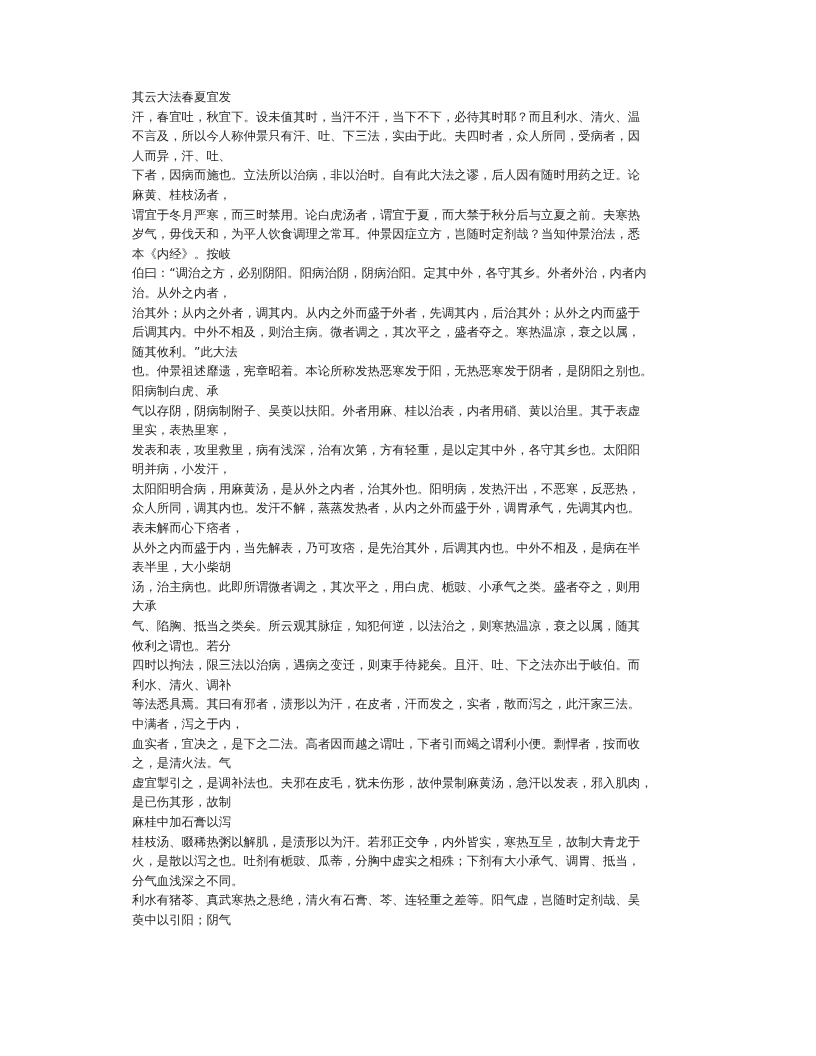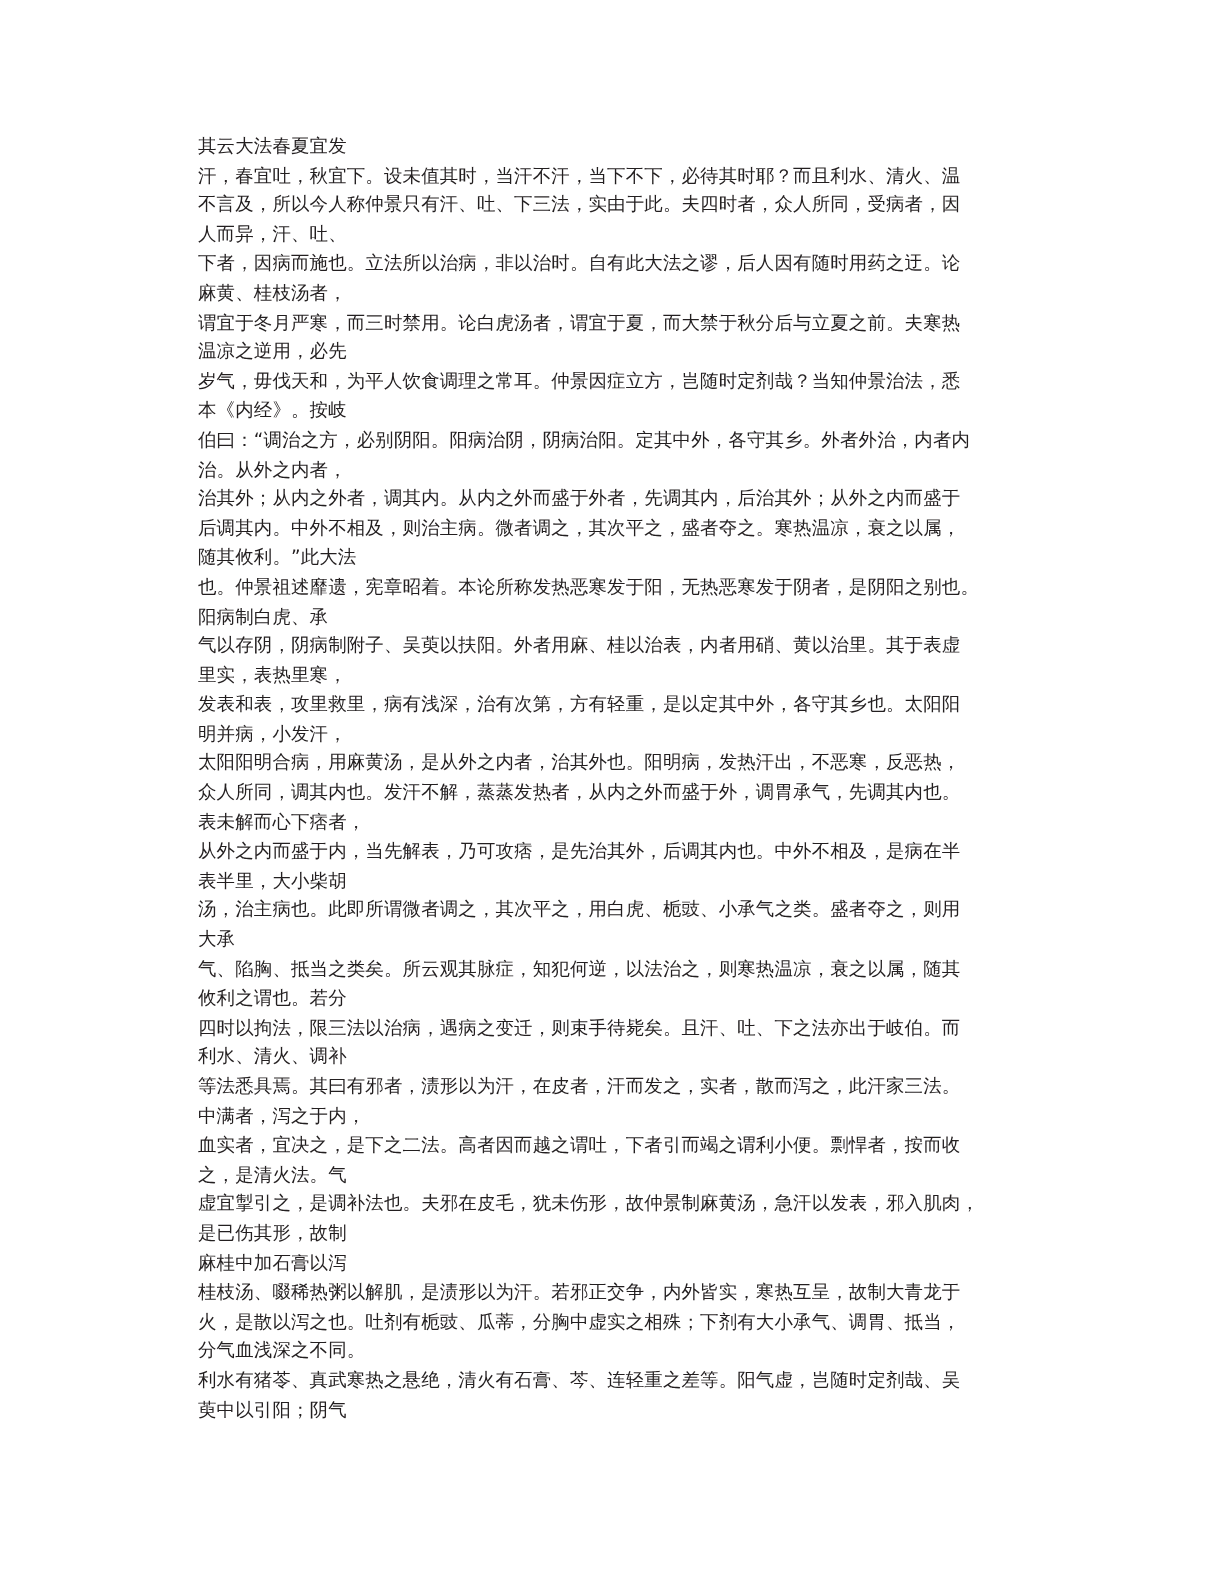--- a/index.html
+++ b/index.html
@@ -41,21 +41,20 @@
 
 <div class="page" style="background: rgb(255, 255, 255);">
   <div class="text-block" id="text-body" style="color: rgb(35, 31, 32);">
       <div class="line">其云大法春夏宜发</div>
       <div class="line">汗，春宜吐，秋宜下。设未值其时，当汗不汗，当下不下，必待其时耶？而且利水、清火、温</div>
       <div class="line">不言及，所以今人称仲景只有汗、吐、下三法，实由于此。夫四时者，众人所同，受病者，因</div>
       <div class="line">人而异，汗、吐、</div>
       <div class="line">下者，因病而施也。立法所以治病，非以治时。自有此大法之谬，后人因有随时用药之迂。论</div>
       <div class="line">麻黄、桂枝汤者，</div>
       <div class="line">谓宜于冬月严寒，而三时禁用。论白虎汤者，谓宜于夏，而大禁于秋分后与立夏之前。夫寒热</div>
-      <div class="line">温凉之逆用，必先</div>
       <div class="line">岁气，毋伐天和，为平人饮食调理之常耳。仲景因症立方，岂随时定剂哉？当知仲景治法，悉</div>
       <div class="line">本《内经》。按岐</div>
       <div class="line">伯曰：“调治之方，必别阴阳。阳病治阴，阴病治阳。定其中外，各守其乡。外者外治，内者内</div>
       <div class="line">治。从外之内者，</div>
       <div class="line">治其外；从内之外者，调其内。从内之外而盛于外者，先调其内，后治其外；从外之内而盛于</div>
       <div class="line">后调其内。中外不相及，则治主病。微者调之，其次平之，盛者夺之。寒热温凉，衰之以属，</div>
       <div class="line">随其攸利。”此大法</div>
       <div class="line">也。仲景祖述靡遗，宪章昭着。本论所称发热恶寒发于阳，无热恶寒发于阴者，是阴阳之别也。</div>
       <div class="line">阳病制白虎、承</div>
       <div class="line">气以存阴，阴病制附子、吴萸以扶阳。外者用麻、桂以治表，内者用硝、黄以治里。其于表虚</div>

